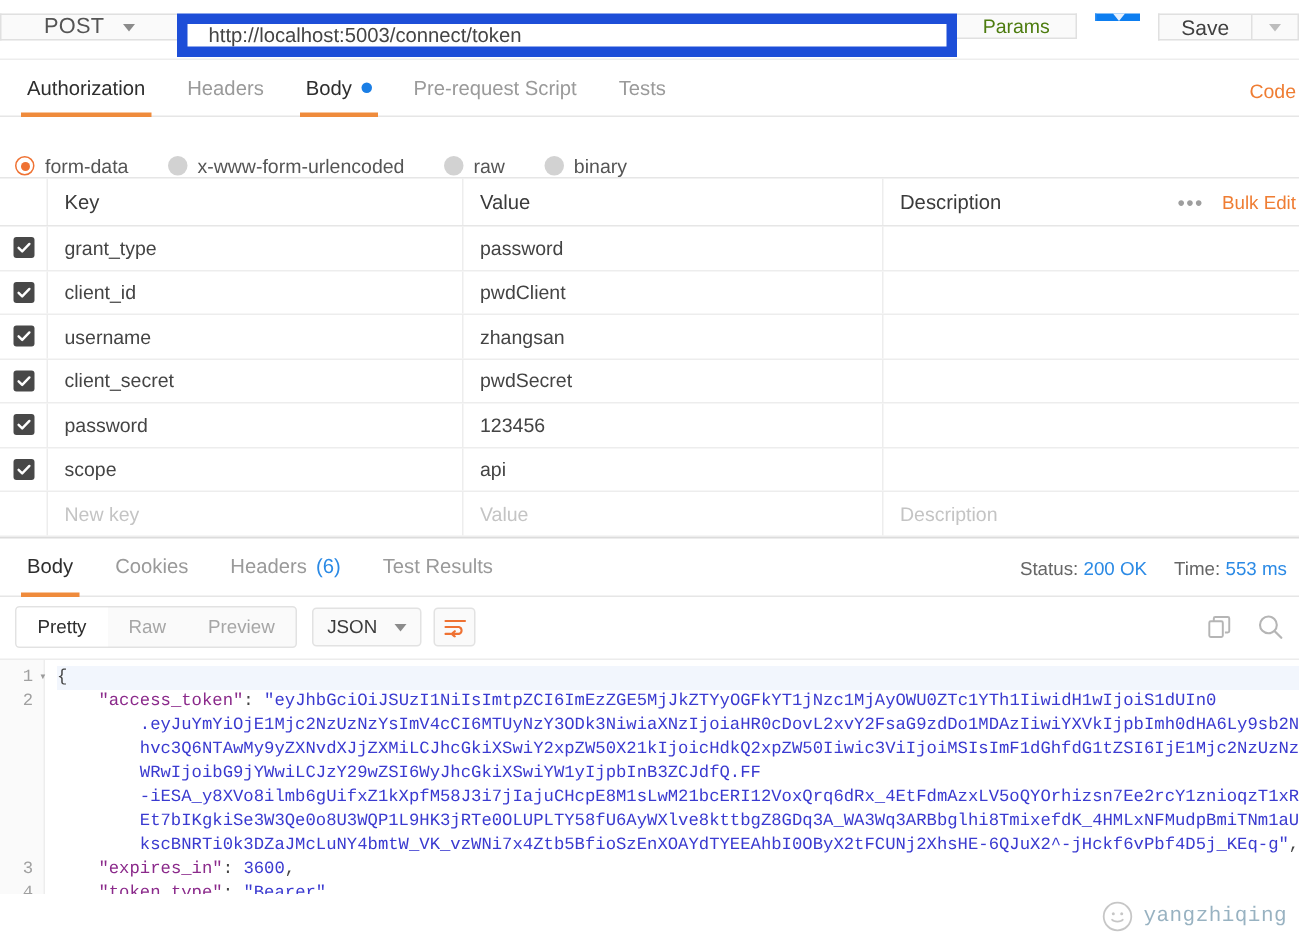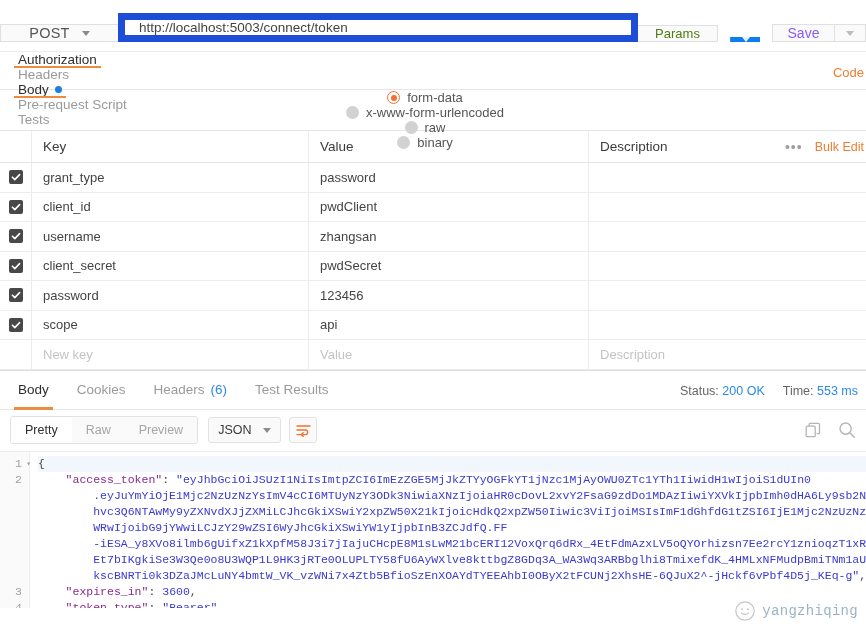--- a/index.html
+++ b/index.html
@@ -8,22 +8,22 @@
     width: 866px; height: 624px;
     overflow: hidden;
     background: #ffffff;
     font-family: "Liberation Sans", sans-serif;
     -webkit-font-smoothing: antialiased;
   }
   .app { width: 866px; height: 624px; position: relative; background: #fff; }
 
   
   .urlbar {
-    display: flex; align-items: flex-end;
-    height: 52px; padding: 9px 0 9px 0;
+    display: flex; align-items: flex-start;
+    height: 40px; padding: 9px 0 9px 0;
     background: #fff;
     border-bottom: 1px solid #ededed;
   }
   .method-box {
     width: 118px; margin-left: 0;
     border: 1px solid #e0e0e0; border-right: none;
     background: #fafafa;
     display: flex; align-items: center; justify-content: center;
     gap: 12px;
     font-size: 14.5px; color: #555; letter-spacing: .2px;
@@ -64,37 +64,36 @@
     border-left: 1px solid #2b8ef5;
     display: flex; align-items: center; justify-content: center;
     cursor: pointer;
   }
   .send-caret .caret { border-top-color: #e6f0fd; }
   .save-wrap { display: flex; margin-left: 12px; }
   .save-btn {
     width: 62px; background: #fafafa;
     border: 1px solid #e0e0e0; border-right: none;
     display: flex; align-items: center; justify-content: center;
-    font-size: 14px; color: #8b5cf6; cursor: pointer;
+    font-size: 14px; color: #404040; cursor: pointer;
   }
   .save-caret {
     width: 32px; background: #fafafa;
     border: 1px solid #e0e0e0;
     display: flex; align-items: center; justify-content: center;
     cursor: pointer;
   }
   .save-caret .caret { border-top-color: #bdbdbd; }
 
   
   .req-tabs {
-    display: flex; align-items: flex-start;
+    display: flex; align-items: center;
     height: 38px; padding-left: 4px;
     border-bottom: 1px solid #e6e6e6;
     position: relative;
-    flex-direction: column;
   }
   .tab {
     position: relative;
     padding: 0 14px; height: 36px;
     display: flex; align-items: center; gap: 6px;
     font-size: 13.5px; color: #9a9a9a; cursor: pointer;
     white-space: nowrap;
   }
   .tab.active { color: #2e2e2e; }
   .tab.active::after {
@@ -106,22 +105,22 @@
     width: 7px; height: 7px; border-radius: 50%;
     background: #1a7ee5; display: inline-block;
   }
   .code-link {
     position: absolute; right: 2px; bottom: 9px;
     font-size: 13px; color: #ef7d33; cursor: pointer;
   }
 
   
   .radios {
-    display: flex; align-items: center;
-    height: 40px; padding-left: 10px; gap: 0; flex-direction: column;
+    display: flex; align-items: flex-end;
+    height: 40px; padding-left: 10px; gap: 0;
   }
   .radio-item {
     display: flex; align-items: center; gap: 7px;
     margin-right: 26px; cursor: pointer;
     font-size: 13px; color: #555;
   }
   .radio-dot {
     width: 13px; height: 13px; border-radius: 50%;
     background: #d2d2d2; display: inline-block; position: relative;
   }

